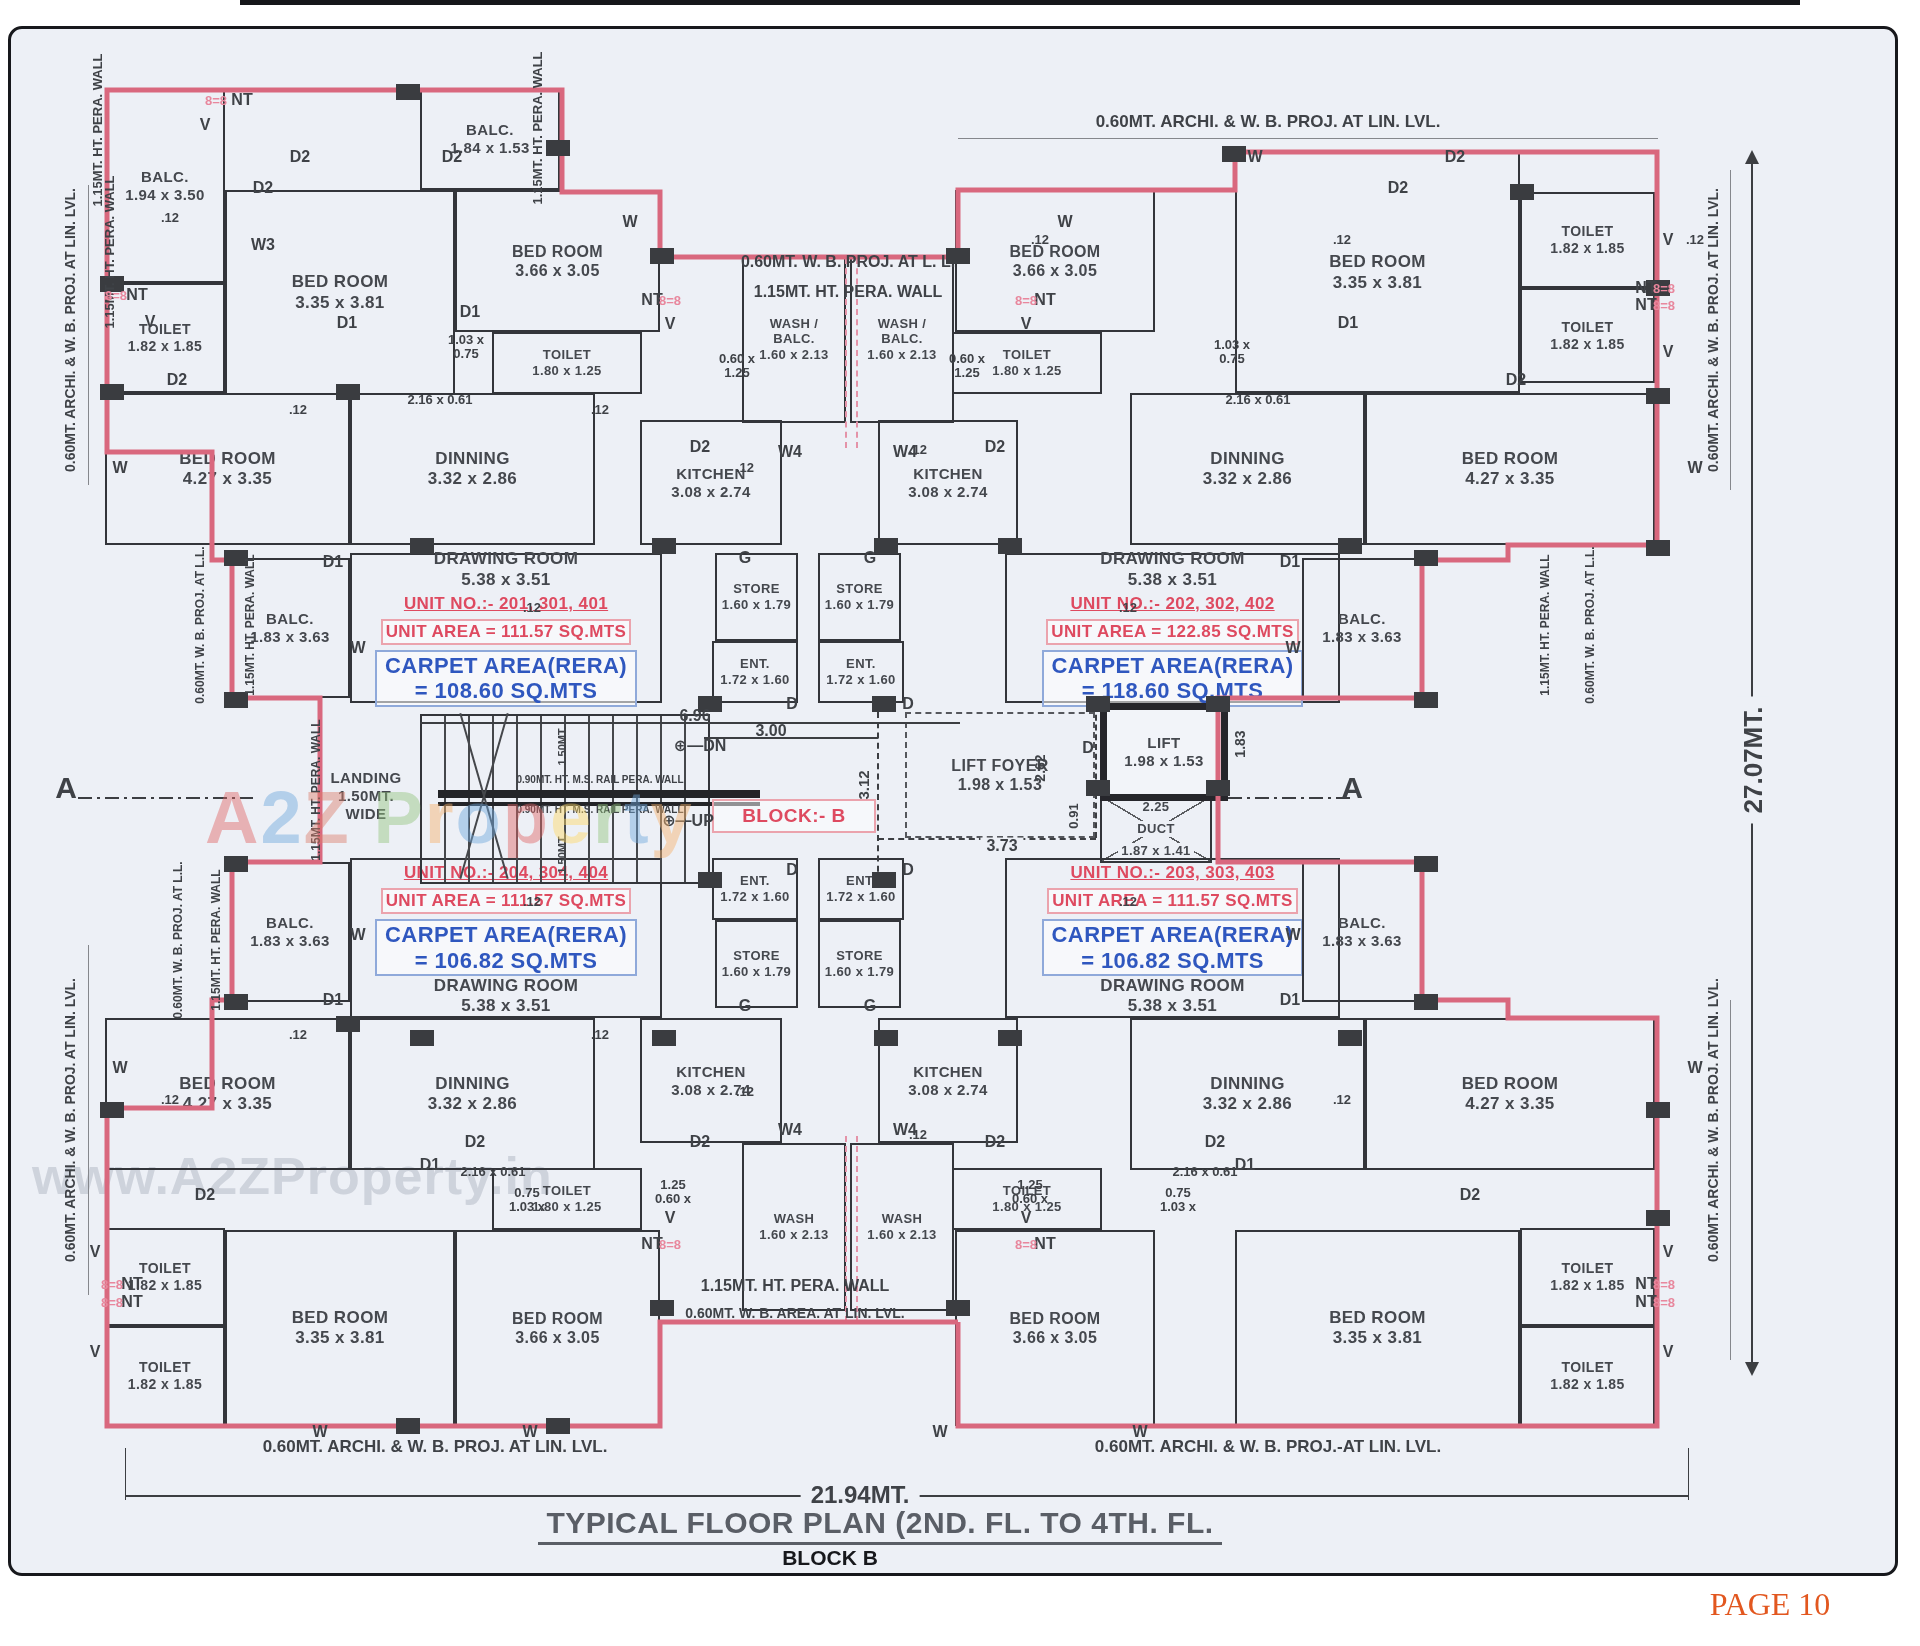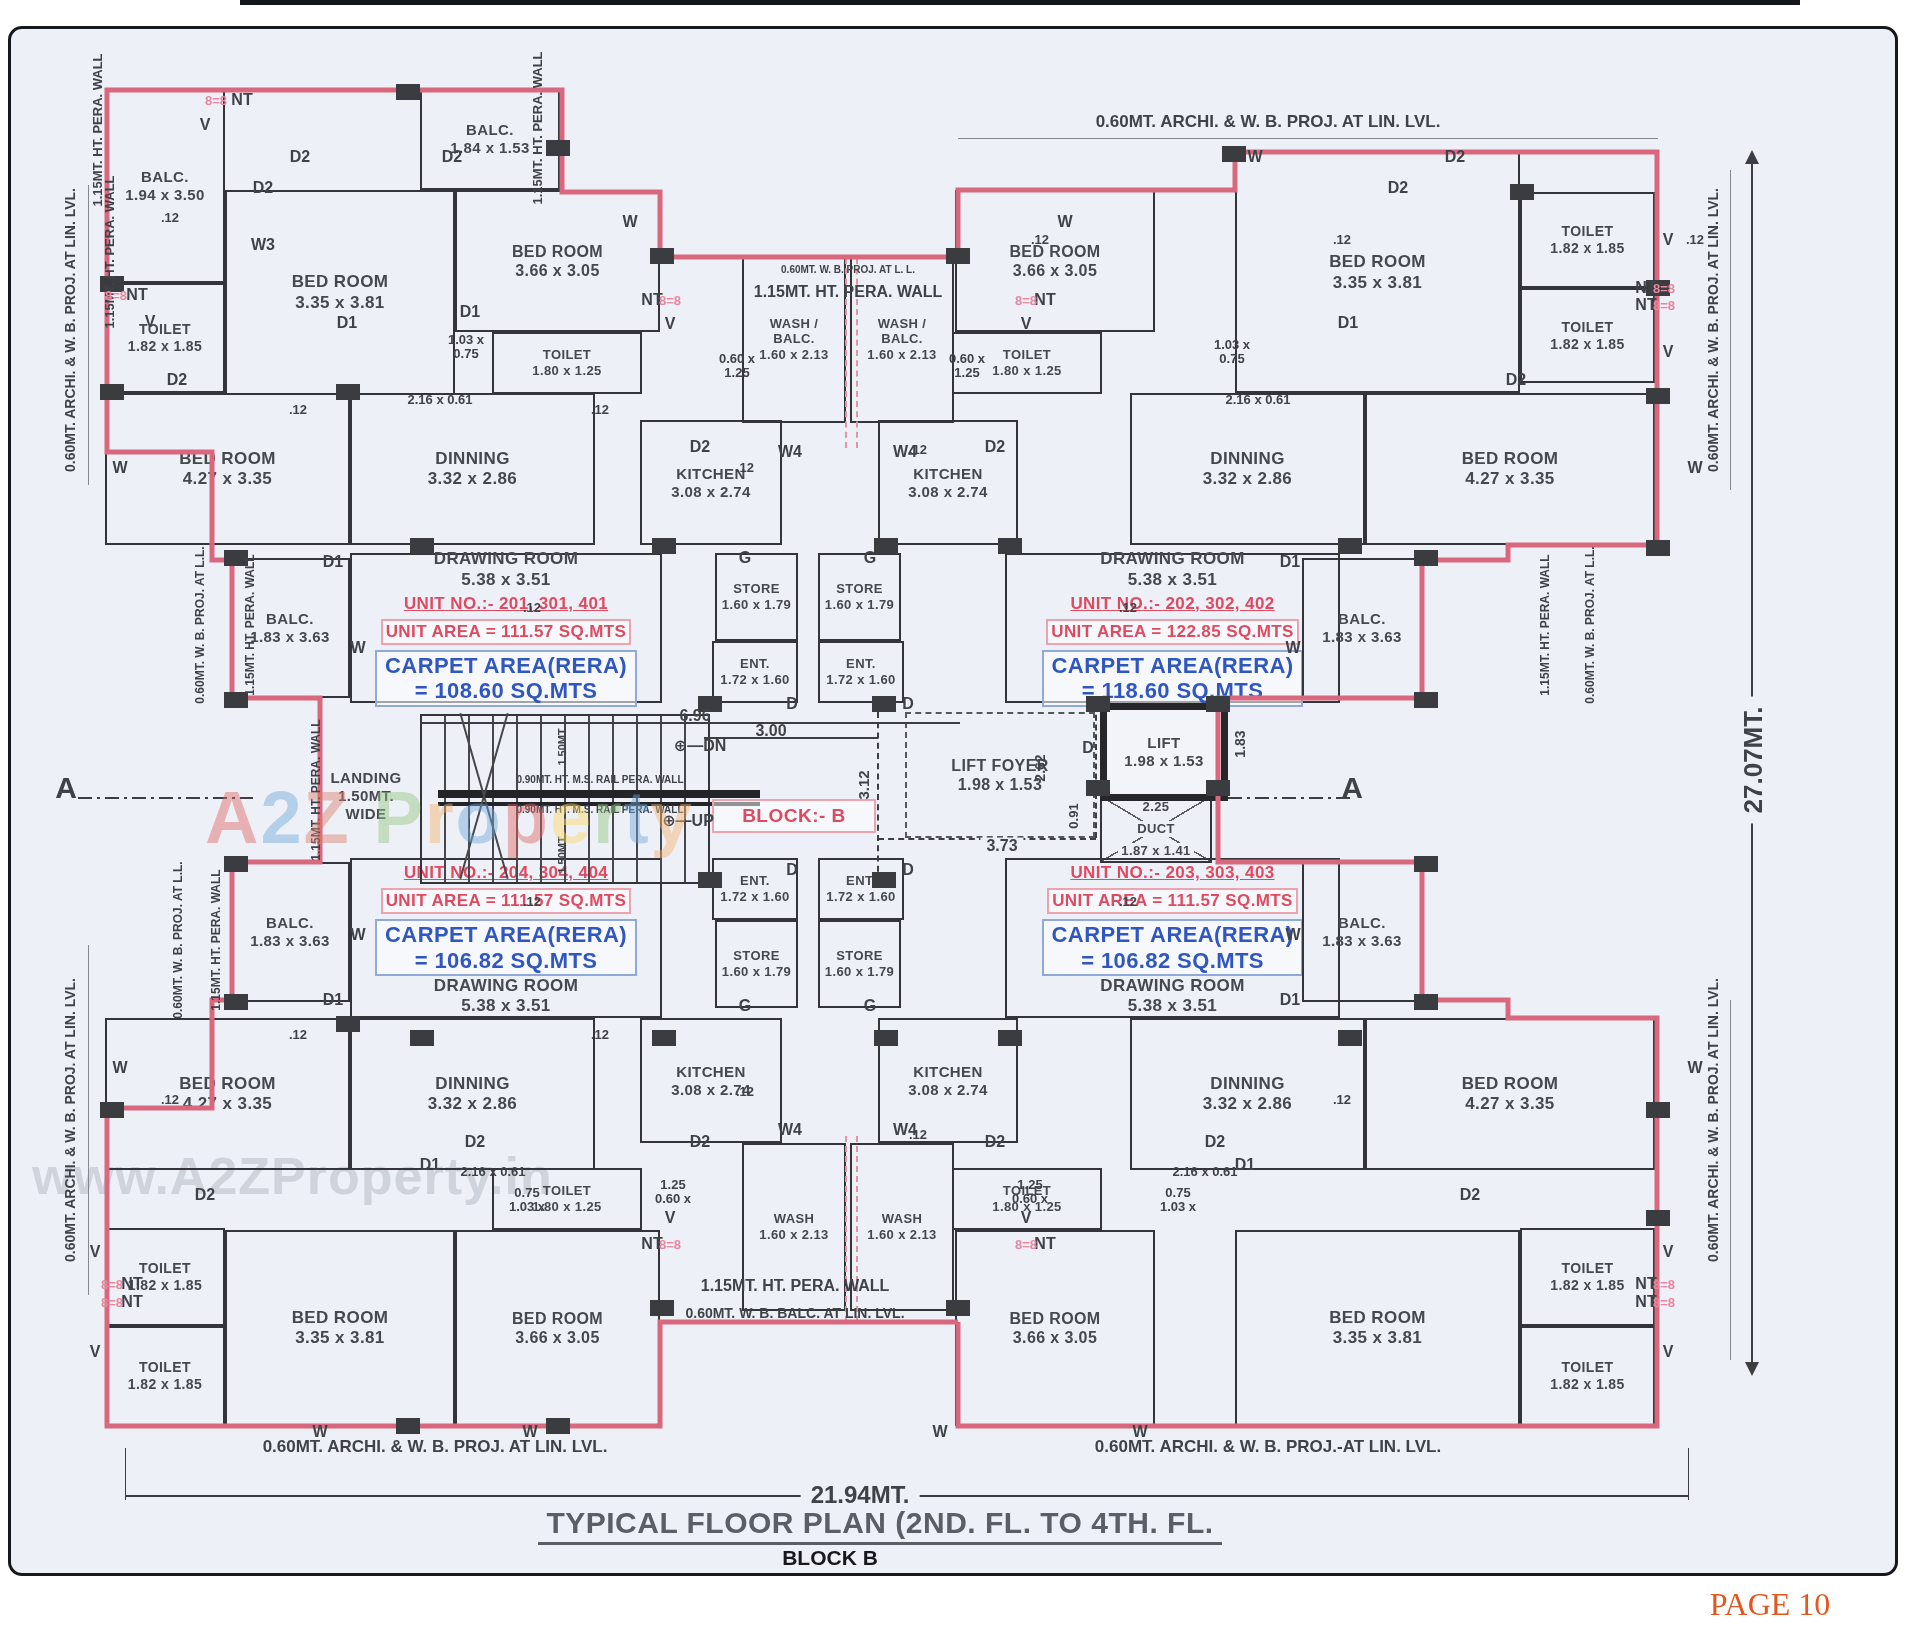--- a/index.html
+++ b/index.html
@@ -431,24 +431,24 @@
   <div id="stairs"></div>
   <div id="rail1"></div>
   <div id="rail2"></div>
   <div id="stair-diag1"></div>
   <div id="stair-diag2"></div>
 
   <div id="block-b">BLOCK:- B</div>
 
   <div class="lyr" id="labels-layer">
       <div class="note" style="left: 1268px; top: 122px; font-size: 17px;">0.60MT. ARCHI. &amp; W. B. PROJ. AT LIN. LVL.</div>
-      <div class="note" style="left: 848px; top: 269px; font-size: 10px;">0.60MT. W. B. PROJ. AT L. L.</div>
+      <div class="note" style="left: 848px; top: 262px; font-size: 16px;">0.60MT. W. B. PROJ. AT L. L.</div>
       <div class="note" style="left: 848px; top: 292px; font-size: 16px;">1.15MT. HT. PERA. WALL</div>
       <div class="note" style="left: 795px; top: 1286px; font-size: 16px;">1.15MT. HT. PERA. WALL</div>
-      <div class="note" style="left: 795px; top: 1313px; font-size: 14px;">0.60MT.  W. B. BALC. AT LIN. LVL.</div>
+      <div class="note" style="left: 795px; top: 1313px; font-size: 14px;">0.60MT.  W. B. AREA. AT LIN. LVL.</div>
       <div class="note" style="left: 435px; top: 1447px; font-size: 17px;">0.60MT. ARCHI. &amp; W. B. PROJ. AT LIN. LVL.</div>
       <div class="note" style="left: 1268px; top: 1447px; font-size: 17px;">0.60MT. ARCHI. &amp; W. B. PROJ.-AT LIN. LVL.</div>
       <div class="note rot" style="left: 97px; top: 130px; font-size: 13px;">1.15MT. HT. PERA. WALL</div>
       <div class="note rot" style="left: 109px; top: 252px; font-size: 13px;">1.15MT. HT. PERA. WALL</div>
       <div class="note rot" style="left: 70px; top: 330px; font-size: 14px;">0.60MT. ARCHI. &amp; W. B. PROJ. AT LIN. LVL.</div>
       <div class="note rot" style="left: 537px; top: 128px; font-size: 13px;">1.15MT. HT. PERA. WALL</div>
       <div class="note rot" style="left: 200px; top: 625px; font-size: 12px;">0.60MT. W. B. PROJ. AT L.L.</div>
       <div class="note rot" style="left: 250px; top: 625px; font-size: 12px;">1.15MT. HT. PERA. WALL</div>
       <div class="note rot" style="left: 316px; top: 790px; font-size: 12px;">1.15MT. HT. PERA. WALL</div>
       <div class="note rot" style="left: 178px; top: 940px; font-size: 12px;">0.60MT. W. B. PROJ. AT L.L.</div>

